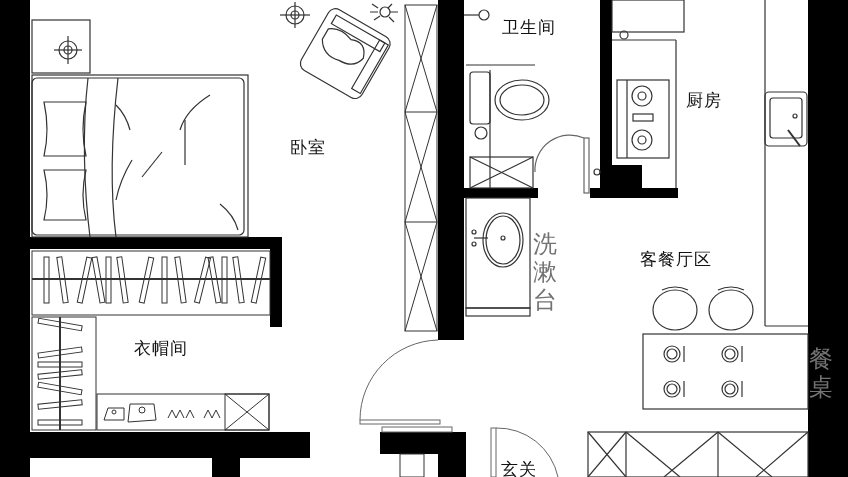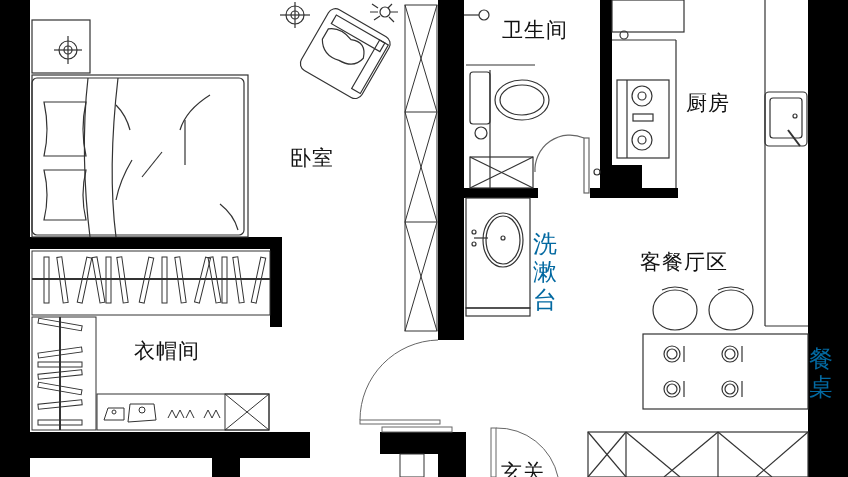--- a/index.html
+++ b/index.html
@@ -1,19 +1,19 @@
 <!DOCTYPE html>
 <html><head>
 <meta charset="utf-8">
 <style>
   html,body{margin:0;padding:0;background:#fff;}
   body{width:848px;height:477px;overflow:hidden;position:relative;font-family:"DejaVu Sans","Liberation Sans",sans-serif;}
   #plan{position:absolute;left:0;top:0;width:848px;height:477px;}
-  .lbl{position:absolute;color:#111;font-size:21px;line-height:1;letter-spacing:1px;white-space:nowrap;}
-  .vlbl{position:absolute;color:#0369a1;font-size:24px;line-height:28px;width:26px;text-align:center;white-space:normal;word-break:break-all;}
+  .lbl{position:absolute;color:#111;font-size:17px;line-height:1;letter-spacing:1px;white-space:nowrap;font-family:Liberation Mono, monospace;}
+  .vlbl{position:absolute;color:#737373;font-size:24px;line-height:28px;width:26px;text-align:center;white-space:normal;word-break:break-all;}
 </style>
 </head>
 <body>
 
 <div id="plan">
 <svg width="848" height="477" viewBox="0 0 848 477" xmlns="http://www.w3.org/2000/svg">
   <rect x="0" y="0" width="848" height="477" fill="#fff"></rect>
 
   <g fill="#000">
 
@@ -226,21 +226,21 @@
 
     <rect x="491" y="428" width="5" height="49"></rect>
     <path d="M496 428 A62 62 0 0 1 558 477"></path>
     <rect x="382" y="427" width="70" height="5"></rect>
 
     <rect x="400" y="454" width="24" height="23" stroke="#333"></rect>
   </g>
 </svg>
 
   
-  <div class="lbl" style="left:290px;top:148px;">卧室</div>
+  <div class="lbl" style="left:290px;top:140px;">卧室</div>
   <div class="lbl" style="left:502px;top:20px;">卫生间</div>
   <div class="lbl" style="left:686px;top:93px;">厨房</div>
   <div class="vlbl" style="left:532px;top:230px;">洗漱台</div>
   <div class="lbl" style="left:640px;top:252px;">客餐厅区</div>
   <div class="lbl" style="left:134px;top:341px;">衣帽间</div>
   <div class="vlbl" style="left:768px;top:345px;margin-left:40px;">餐桌</div>
   <div class="lbl" style="left:501px;top:462px;">玄关</div>
 </div>
 
 </body></html>

